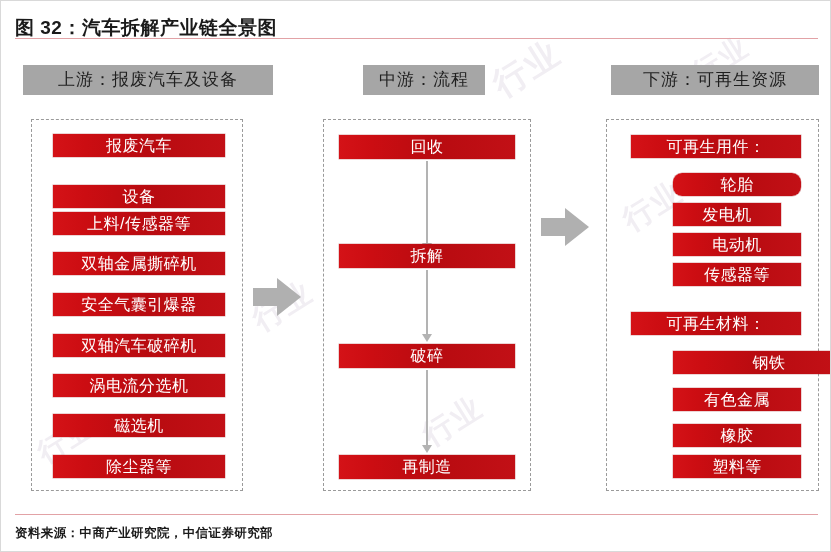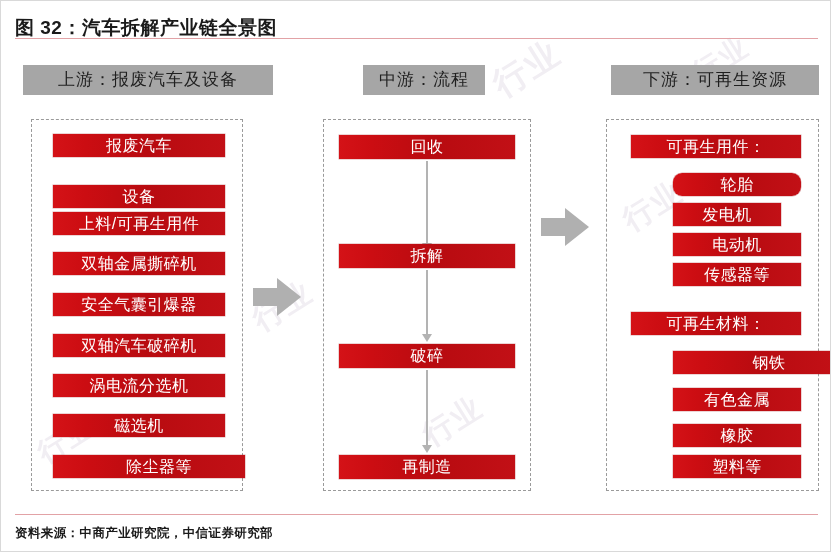--- a/index.html
+++ b/index.html
@@ -186,27 +186,27 @@
   <div class="col-header hdr-up">上游：报废汽车及设备</div>
   <div class="col-header hdr-down">下游：可再生资源</div>
   <div class="col-header hdr-mid">中游：流程</div>
 
   <div class="dash-box dash-up"></div>
   <div class="dash-box dash-mid"></div>
   <div class="dash-box dash-down"></div>
 
   <div class="rbox" style="left:52px; top:133px; width:172px;">报废汽车</div>
   <div class="rbox" style="left:52px; top:172px; width:172px;margin-top:12px;">设备</div>
-  <div class="rbox" style="left:52px; top:211px; width:172px;">上料/可再生用件</div>
+  <div class="rbox" style="left:52px; top:211px; width:172px;">上料/传感器等</div>
   <div class="rbox" style="left:52px; top:251px; width:172px;">双轴金属撕碎机</div>
   <div class="rbox" style="left:52px; top:292px; width:172px;">安全气囊引爆器</div>
   <div class="rbox" style="left:52px; top:333px; width:172px;">双轴汽车破碎机</div>
   <div class="rbox" style="left:52px; top:373px; width:172px;">涡电流分选机</div>
   <div class="rbox" style="left:52px; top:413px; width:172px;">磁选机</div>
-  <div class="rbox" style="left:52px; top:454px; width:172px;padding-left:20px;">除尘器等</div>
+  <div class="rbox" style="left:52px; top:454px; width:172px;">除尘器等</div>
 
   <div class="block-arrow" style="left:252px; top:277px;">
     <div class="shaft"></div>
       <div class="tip"></div>
   </div>
 
   <div class="rbox tall" style="left:338px; top:134px; width:176px;">回收</div>
   <div class="v-arrow" style="left:421px; top:160px; height:90px;">
     <div class="stem" style="height:82px;"></div>
       <div class="head"></div>

